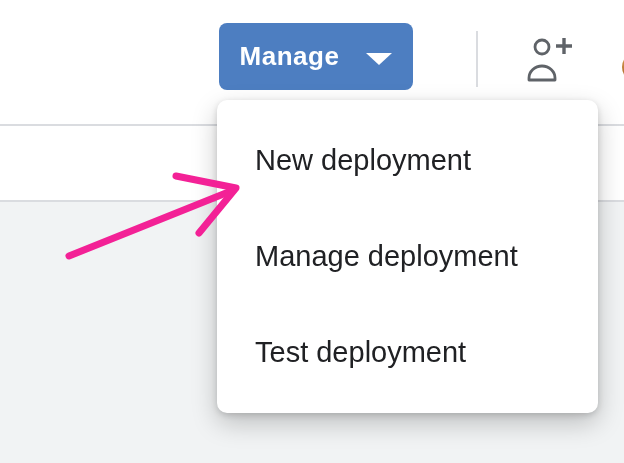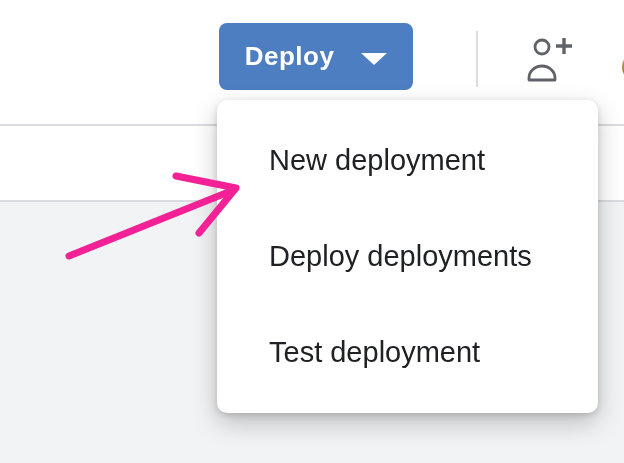--- a/index.html
+++ b/index.html
@@ -43,60 +43,60 @@
     cursor: pointer; z-index: 2;
   }
 
   .deploy-menu {
     position: absolute; left: 217px; top: 100px; width: 381px; height: 313px;
     background: #ffffff; border-radius: 10px;
     box-shadow: 0 2px 6px rgba(0,0,0,0.15), 0 10px 26px rgba(0,0,0,0.22);
     padding-top: 12px; z-index: 10;
   }
   .menu-item {
-    height: 96px; display: flex; align-items: center; padding-left: 52px;
+    height: 96px; display: flex; align-items: center; padding-left: 38px;
     font-size: 29px; color: #202124; cursor: pointer; white-space: nowrap;
   }
 
   .annotation-layer {
     position: absolute; left: 0; top: 0; width: 624px; height: 463px;
     z-index: 20; pointer-events: none;
   }
 </style>
 </head>
 <body>
 
 <div id="app">
 
   <div class="toolbar-area"></div>
   <div class="band-area"></div>
   <div class="content-area"></div>
   <div class="hline hline-1"></div>
   <div class="hline hline-2"></div>
 
   <button class="deploy-button">
-    <span class="deploy-label">Deploy</span>
+    <span class="deploy-label">Manage</span>
     <span class="caret-down"></span>
   </button>
 
   <div class="v-divider"></div>
 
   <div class="add-user-button">
     <svg width="46" height="46" viewBox="0 0 46 46">
       <circle cx="15" cy="11" r="7" fill="none" stroke="#5f6368" stroke-width="2.8"></circle>
       <path d="M2 44 v-2 a13 12 0 0 1 26 0 v2 z" fill="none" stroke="#5f6368" stroke-width="2.8" stroke-linejoin="round"></path>
       <path d="M29 10 H45 M37 2 V18" fill="none" stroke="#5f6368" stroke-width="3.4"></path>
     </svg>
   </div>
 
   <div class="avatar"></div>
 
   <div class="deploy-menu">
     <div class="menu-item">New deployment</div>
-    <div class="menu-item">Deploy deployments</div>
+    <div class="menu-item">Manage deployment</div>
     <div class="menu-item">Test deployment</div>
   </div>
 
   <svg class="annotation-layer" viewBox="0 0 624 463">
     <path d="M69 256 L231 191" fill="none" stroke="#f32196" stroke-width="7" stroke-linecap="round"></path>
     <path d="M176 176 L236 188 L199 233" fill="none" stroke="#f32196" stroke-width="7" stroke-linecap="round" stroke-linejoin="round"></path>
   </svg>
 
 </div>
 

